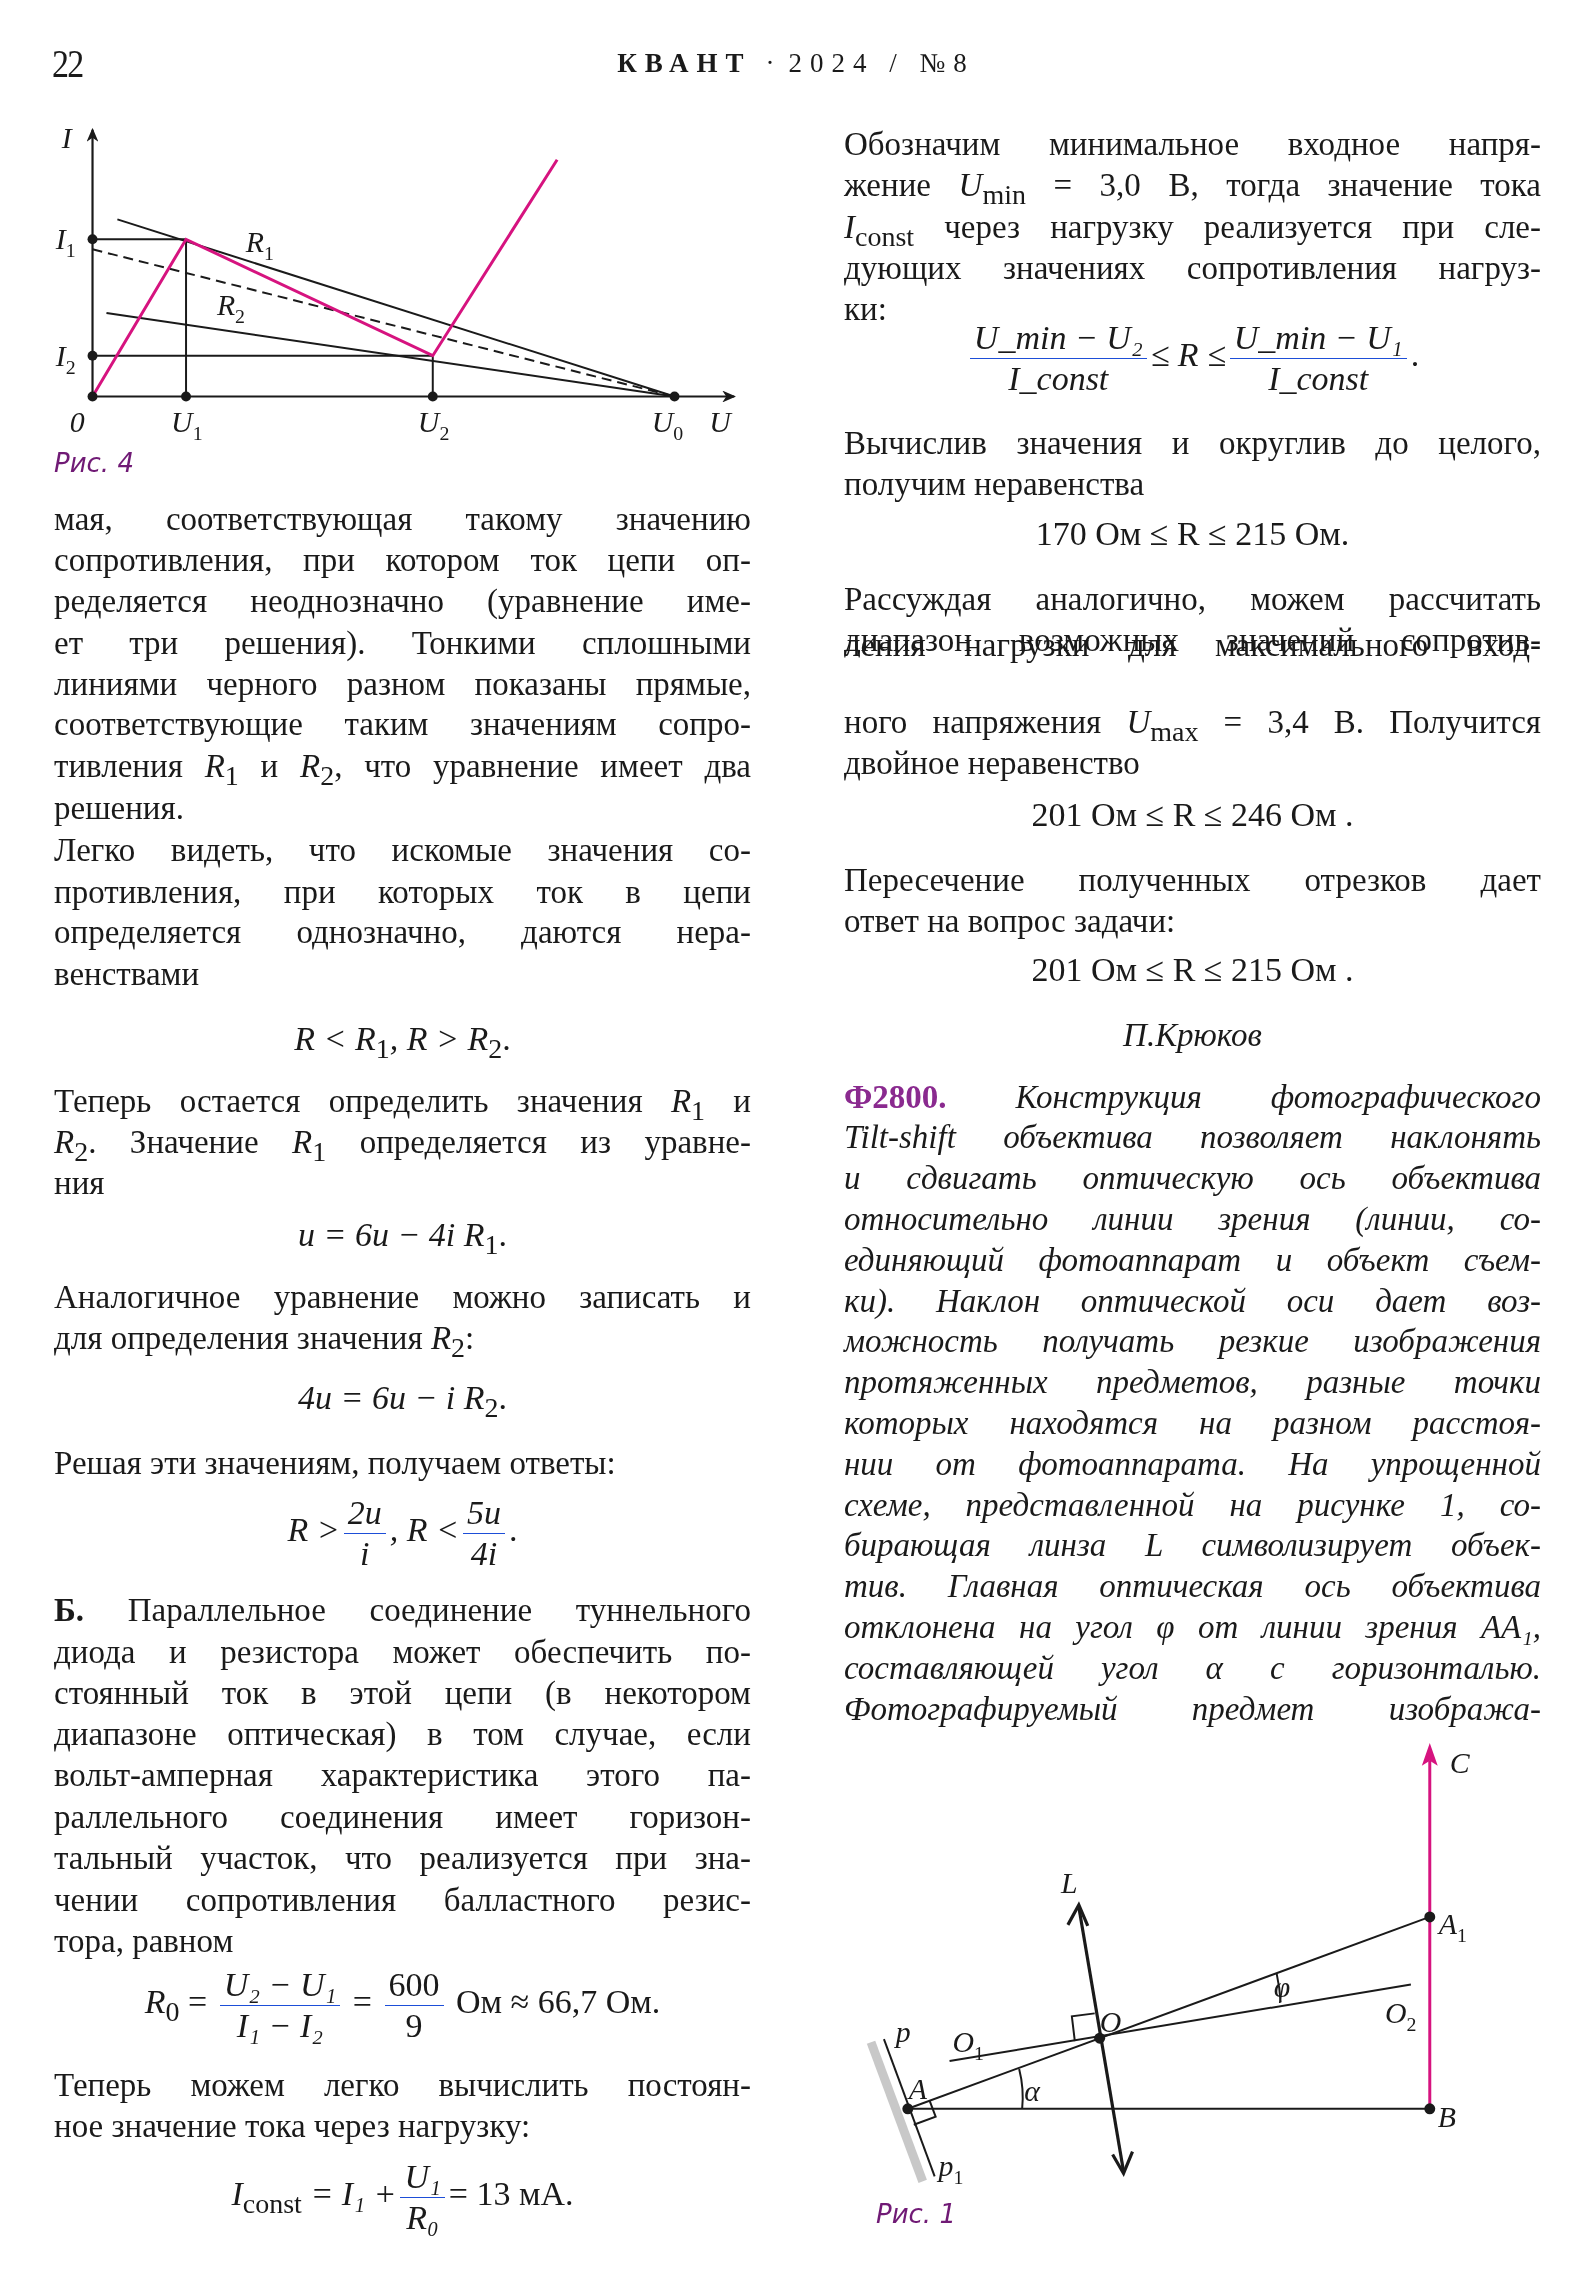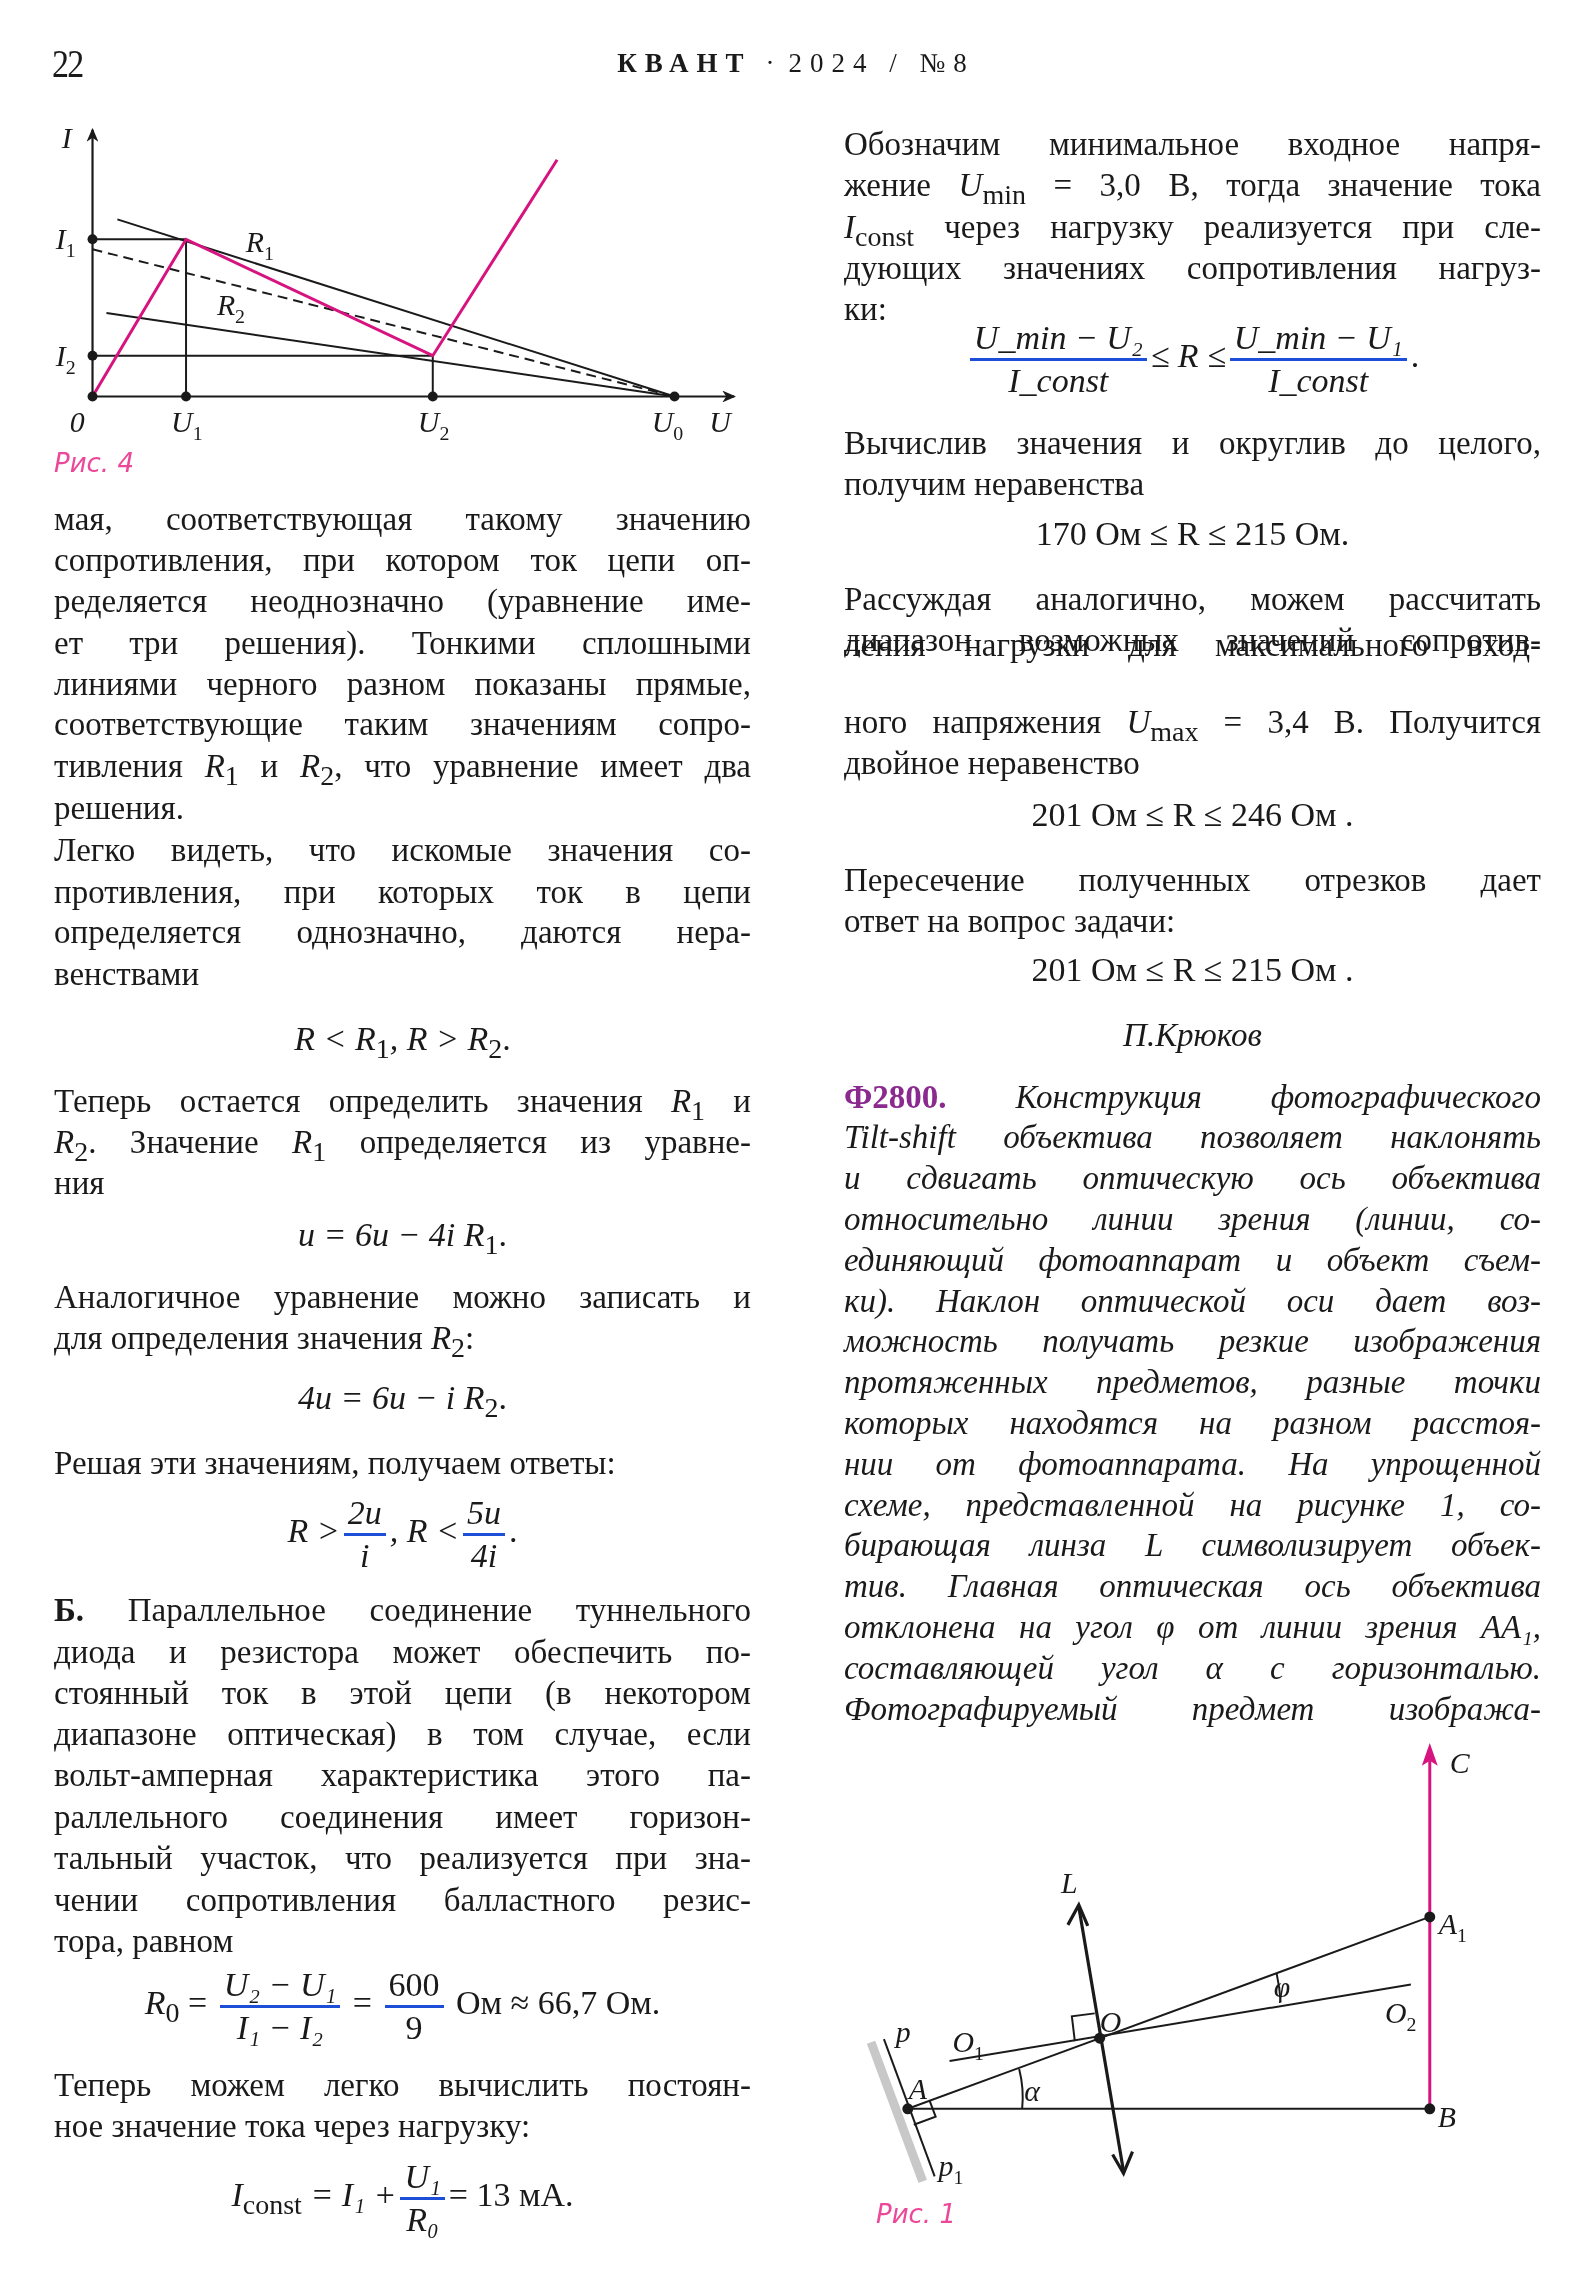--- a/index.html
+++ b/index.html
@@ -13,26 +13,26 @@
   .runhead .iss{letter-spacing:8px;}
   .line{position:absolute;height:41px;line-height:41px;font-size:33px;
         white-space:nowrap;transform-origin:left center;}
   .col-l{left:54px;width:697px;}
   .col-r{left:844px;width:697px;}
   .just{text-align:justify;text-align-last:justify;}
   .right{text-align:center;}
   .it{font-style:italic;}
   .eq{position:absolute;font-size:34px;white-space:nowrap;text-align:center;}
   .frac{display:inline-flex;flex-direction:column;align-items:center;vertical-align:middle;margin:0 4px;}
-  .frac .n{border-bottom:3px solid #1d4ed8;padding:0 4px;line-height:40px;}
+  .frac .n{border-bottom:1px solid #1d4ed8;padding:0 4px;line-height:40px;}
   .frac .d{line-height:40px;}
   sub{font-size:28px;font-style:normal;}
   .i{font-style:italic;}
   .fnum{color:#8a2a8f;font-weight:bold;font-style:normal;}
-  .caption{font-family:"DejaVu Sans","Liberation Sans",sans-serif;font-style:italic;font-size:26px;color:#ec4899;}
+  .caption{font-family:"DejaVu Sans","Liberation Sans",sans-serif;font-style:italic;font-size:26px;color:#701a75;}
   svg text{font-family:"Liberation Serif",serif;font-style:italic;}
 </style>
 </head>
 <body>
 
 <div class="abs pagenum">22</div>
 <div class="abs runhead">
   <span class="mag">КВАНТ</span><span class="dot">·</span><span class="iss">2024 / №8</span>
 </div>
 

